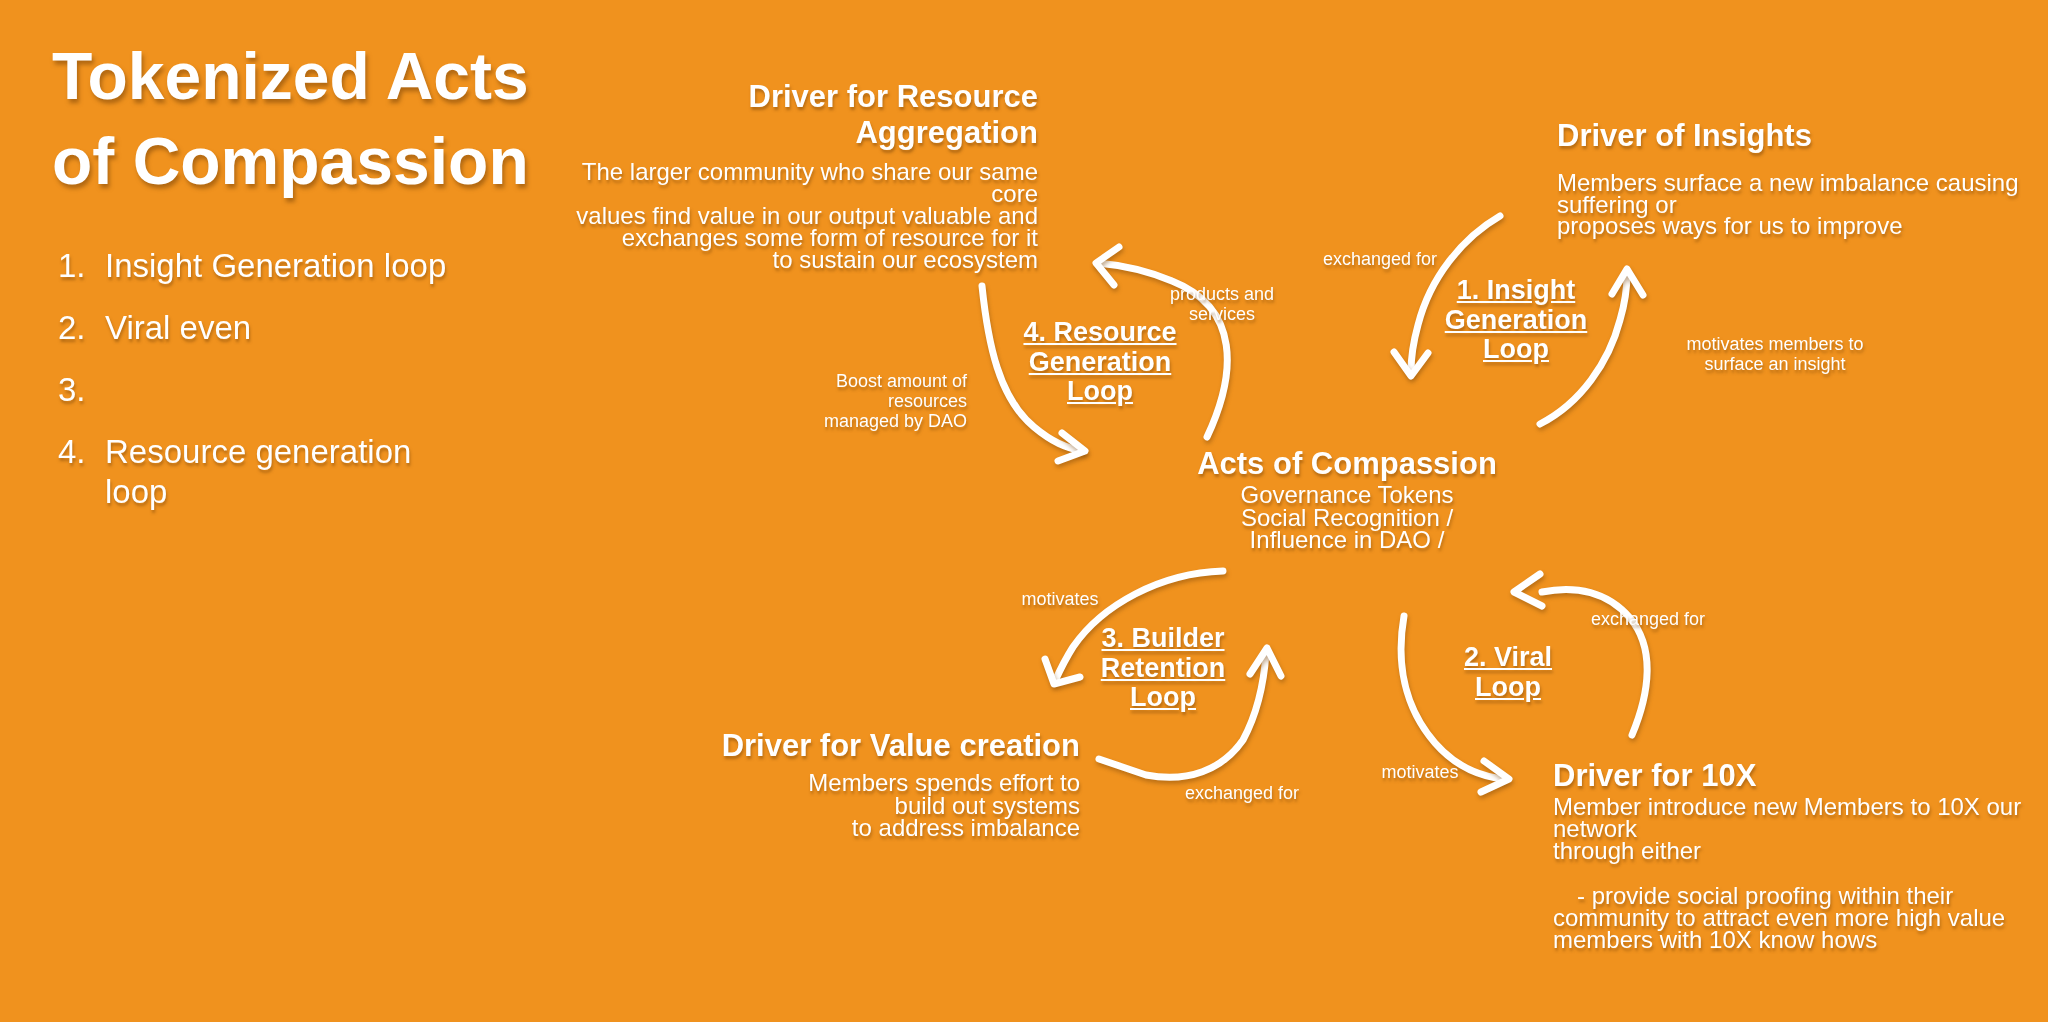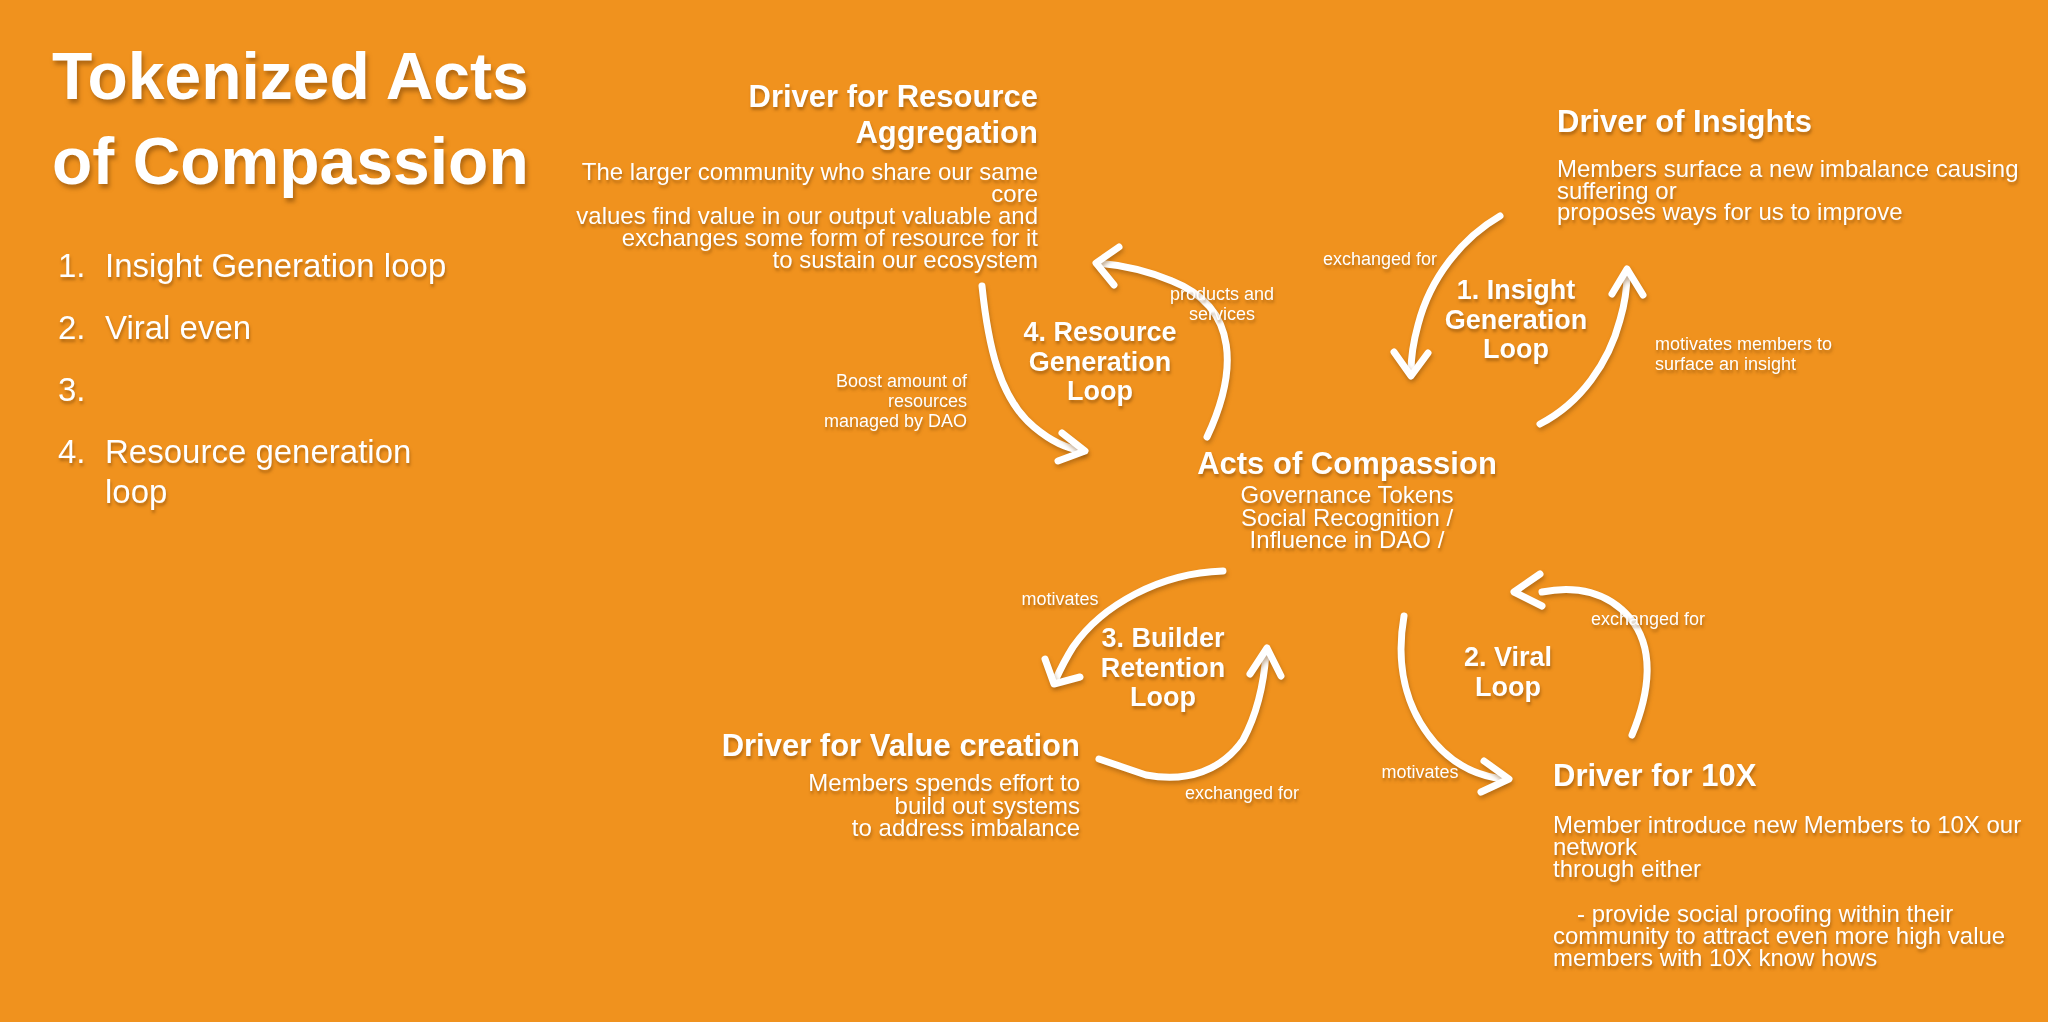--- a/index.html
+++ b/index.html
@@ -13,22 +13,22 @@
   .sh{text-shadow:1px 3px 3px rgba(122,68,8,.5);}
   .title{
     font-size:66px;font-weight:bold;line-height:85px;
     text-shadow:2px 4px 4px rgba(122,68,8,.55);
   }
   .legend{list-style:none;margin:0;padding:0;font-size:33px;}
   .legend li{display:flex;line-height:40px;margin-bottom:22px;}
   .legend .num{width:47px;flex:none;}
   .node-title{font-size:31px;font-weight:bold;line-height:36px;margin:0;}
   .node-body{font-size:24px;line-height:22px;margin-top:10px;}
-  .loop-label{font-size:27px;font-weight:bold;line-height:29.5px;text-align:center;}
-  .arrow-label{font-size:18px;line-height:20px;}
+  .loop-label{font-size:27px;font-weight:bold;line-height:29.5px;text-align:center;text-decoration:underline;}
+  .arrow-label{font-size:18px;line-height:20px;text-align:center;}
   .ta-r{text-align:right;}
   .ta-c{text-align:center;}
   svg.arrows{position:absolute;left:0;top:0;pointer-events:none;}
   svg.arrows path{
     fill:none;stroke:#FFFFFF;stroke-width:7;stroke-linecap:round;stroke-linejoin:round;
     filter:drop-shadow(1px 3px 2px rgba(122,68,8,.45));
   }
   .b10x-intro{margin-top:8px;}
   .b10x-bullet{margin-top:24px;text-indent:24px;}
 </style>
@@ -96,21 +96,21 @@
 
   <div class="abs ta-r" style="left:560px;top:79px;width:478px;">
     <h2 class="node-title pre sh">Driver for Resource
 Aggregation</h2>
     <div class="node-body pre sh">The larger community who share our same core
 values find value in our output valuable and
 exchanges some form of resource for it
 to sustain our ecosystem</div>
   </div>
 
-  <div class="abs" style="left:1557px;top:104px;width:470px;">
+  <div class="abs" style="left:1557px;top:118px;width:470px;">
     <h2 class="node-title sh">Driver of Insights</h2>
     <div class="node-body pre sh" style="margin-top:18px;line-height:21.5px;">Members surface a new imbalance causing
 suffering or
 proposes ways for us to improve</div>
   </div>
 
   <div class="abs ta-c" style="left:1145px;top:446px;width:404px;">
     <h2 class="node-title sh">Acts of Compassion</h2>
     <div class="node-body pre sh" style="margin-top:2px;line-height:22.5px;">Governance Tokens
 Social Recognition /
@@ -119,21 +119,21 @@
 
   <div class="abs ta-r" style="left:660px;top:728px;width:420px;">
     <h2 class="node-title sh">Driver for Value creation</h2>
     <div class="node-body pre sh" style="margin-top:8px;line-height:22.5px;">Members spends effort to
 build out systems
 to address imbalance</div>
   </div>
 
   <div class="abs" style="left:1553px;top:758px;width:492px;">
     <h2 class="node-title sh">Driver for 10X</h2>
-    <div class="node-body pre sh b10x-intro" style="margin-top:20px;">Member introduce new Members to 10X our network
+    <div class="node-body pre sh b10x-intro" style="margin-top:2px;">Member introduce new Members to 10X our network
 through either</div>
     <div class="node-body sh b10x-bullet" style="margin-top:23px;">- provide social proofing within their community to attract even more high value members with 10X know hows</div>
   </div>
 
   <div class="abs loop-label pre sh" style="left:1000px;top:318px;width:200px;">4. Resource
 Generation
 Loop</div>
   <div class="abs loop-label pre sh" style="left:1416px;top:276px;width:200px;">1. Insight
 Generation
 Loop</div>

